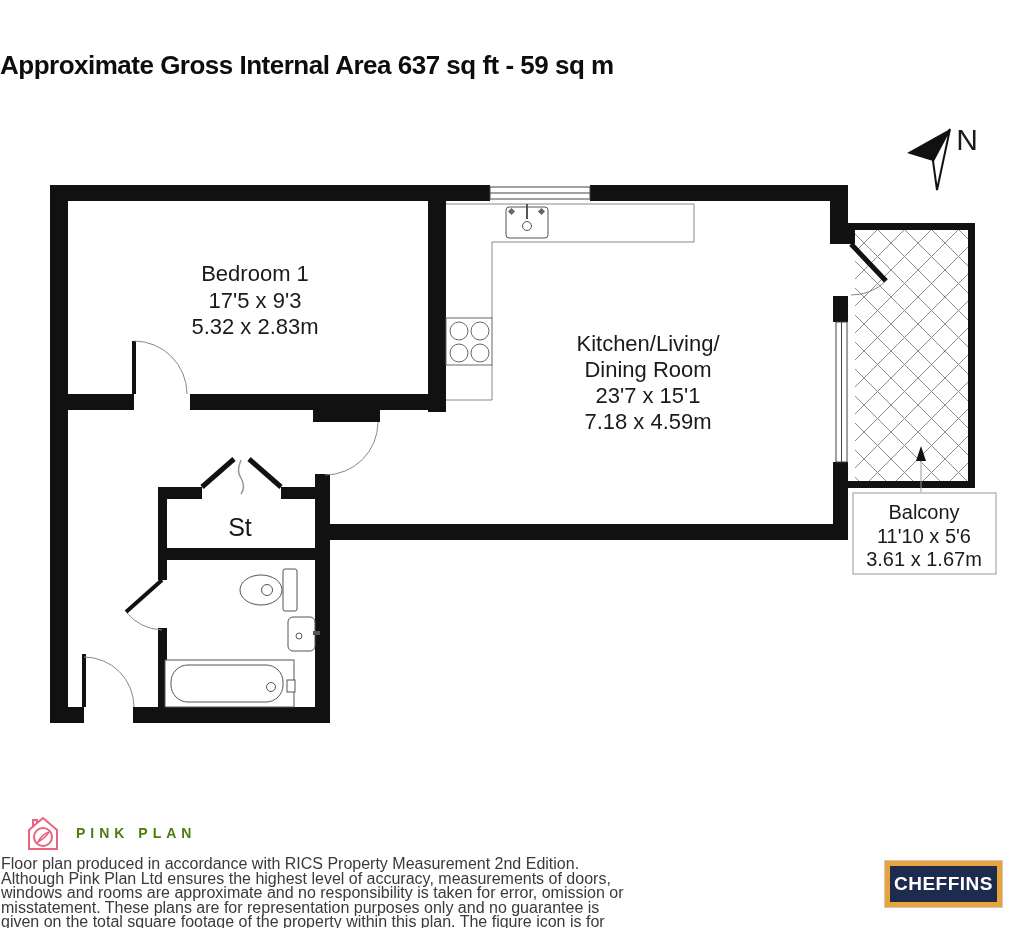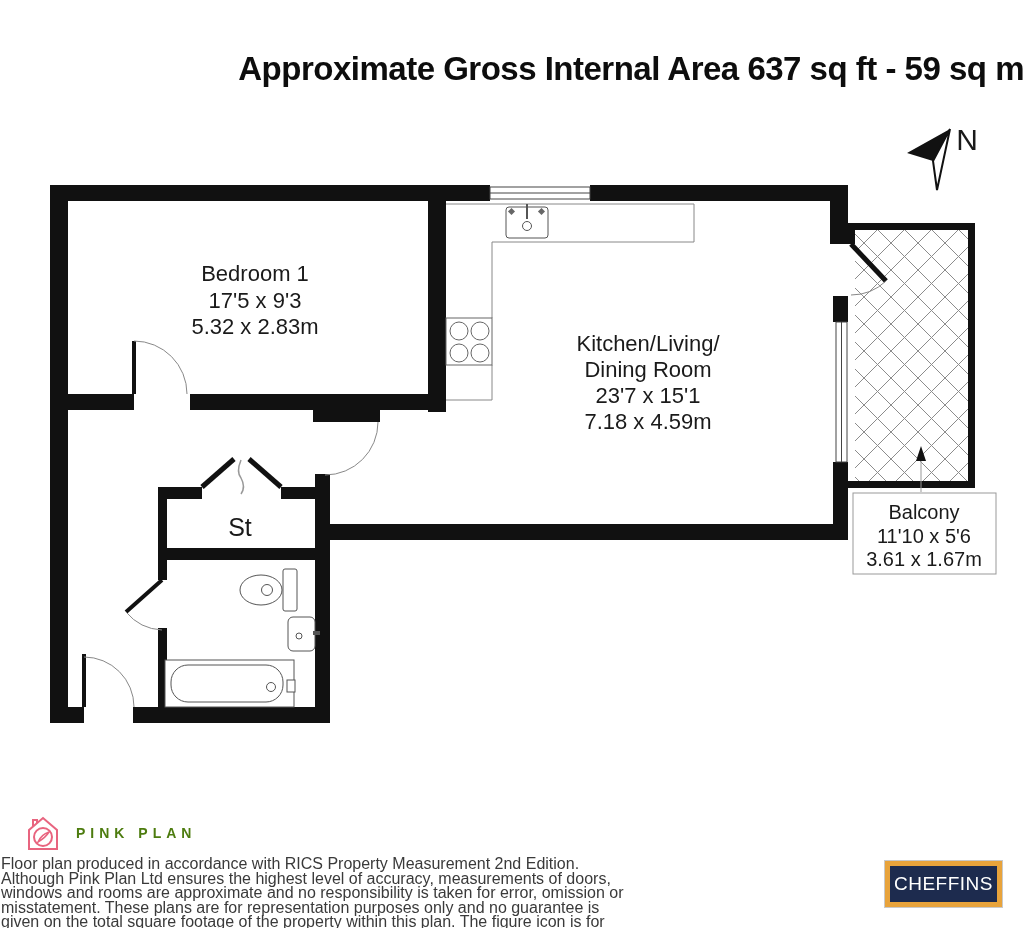--- a/index.html
+++ b/index.html
@@ -1,28 +1,28 @@
 <!DOCTYPE html>
 <html><head>
 <meta charset="utf-8">
 <style>
   html,body{margin:0;padding:0;background:#ffffff;}
   body{width:1024px;height:928px;position:relative;font-family:"Liberation Sans",sans-serif;color:#1a1a1a;overflow:hidden;}
-  .page-title{position:absolute;top:50px;left:0;width:1024px;text-align:right;font-size:33px;font-weight:bold;letter-spacing:-0.5px;color:#0d0d0d;white-space:nowrap;}
+  .page-title{position:absolute;top:50px;left:0;width:1024px;text-align:left;font-size:26px;font-weight:bold;letter-spacing:-0.5px;color:#0d0d0d;white-space:nowrap;}
   svg text{font-family:"Liberation Sans",sans-serif;fill:#1a1a1a;}
   .room-label{font-size:22px;}
   .st-label{font-size:25px;}
   .balcony-label{font-size:20px;}
   .north-label{font-size:30px;}
   .footer-brand{position:absolute;left:24px;top:813px;height:40px;display:flex;align-items:center;}
   .brand-text{color:#4d7c0f;font-size:14px;font-weight:bold;letter-spacing:5px;margin-left:14px;}
   .disclaimer{position:absolute;left:1px;top:857px;width:625px;font-size:16px;line-height:14.6px;color:#3a3a3a;}
   .cheffins{position:absolute;left:885px;top:861px;width:117px;height:46px;background:#e8a33b;display:flex;align-items:center;justify-content:center;box-shadow:0 0 0 1px #c9c9c9;}
   .cheffins-inner{width:107px;height:36px;background:#1d2b4e;display:flex;align-items:center;justify-content:center;}
-  .cheffins-text{color:#ffffff;font-weight:normal;font-size:19px;letter-spacing:0.5px;}
+  .cheffins-text{color:#ffffff;font-weight:bold;font-size:19px;letter-spacing:0.5px;}
 </style>
 </head>
 <body>
 
 
 
 <div class="page-title">Approximate Gross Internal Area 637 sq ft - 59 sq m</div>
 
 <svg width="1024" height="928" viewBox="0 0 1024 928" xmlns="http://www.w3.org/2000/svg">
   <defs>

